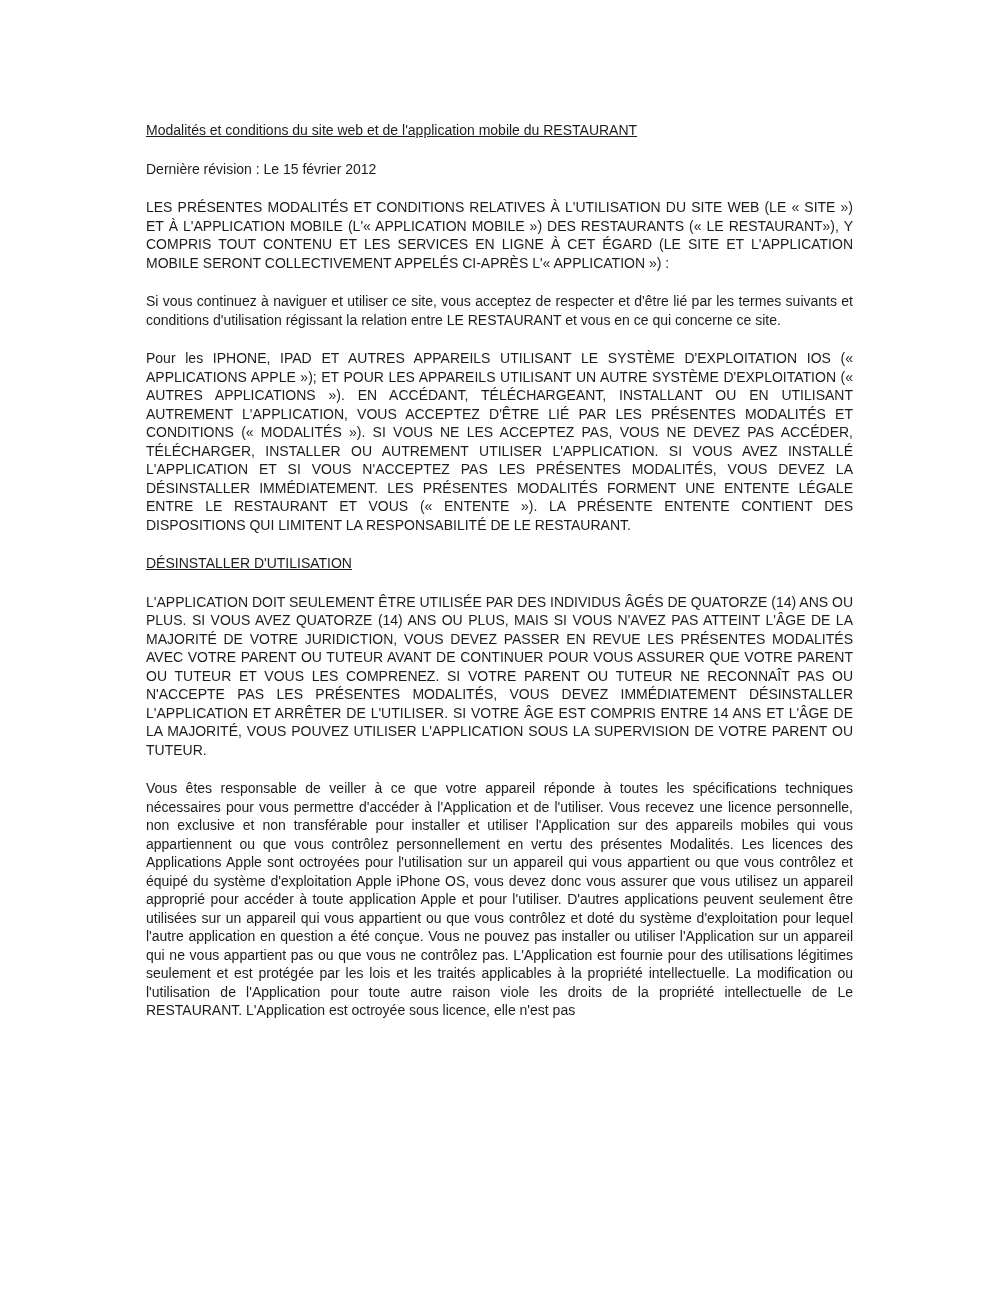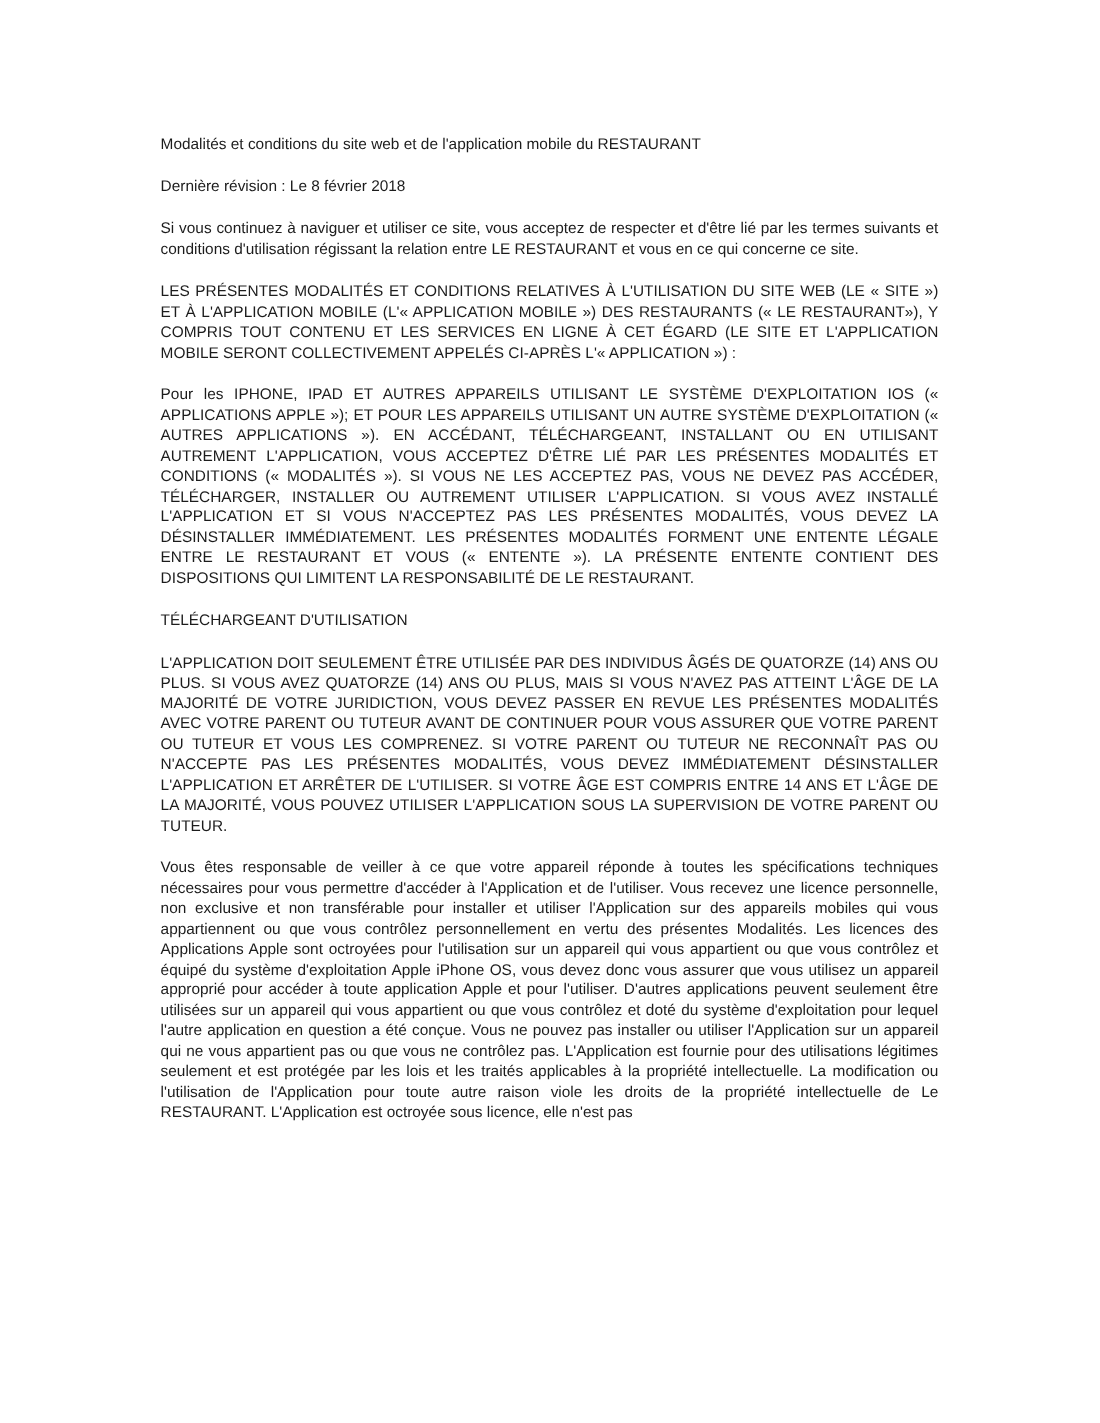--- a/index.html
+++ b/index.html
@@ -30,44 +30,45 @@
   }
   .doc h1, .doc h2, .doc p {
     margin: 0 0 20px 0;
     padding: 0;
     font-size: 14px;
     line-height: 18.5px;
     font-weight: normal;
   }
   .bold {
     font-weight: bold;
+    text-decoration: underline;
   }
   .para {
     text-align: justify;
     text-justify: inter-word;
   }
 </style>
 </head>
 <body>
 
 <div class="page">
   <article class="doc">
 
     <h1 class="bold">Modalités et conditions du site web et de l'application mobile du RESTAURANT</h1>
 
-    <p>Dernière révision : Le 8 février 2018</p>
+    <p>Dernière révision : Le 15 février 2012</p>
 
+
+    <p class="para">LES PRÉSENTES MODALITÉS ET CONDITIONS RELATIVES À L'UTILISATION DU SITE WEB (LE « SITE ») ET À L'APPLICATION MOBILE (L'« APPLICATION MOBILE ») DES RESTAURANTS (« LE RESTAURANT»), Y COMPRIS TOUT CONTENU ET LES SERVICES EN LIGNE À CET ÉGARD (LE SITE ET L'APPLICATION MOBILE SERONT COLLECTIVEMENT APPELÉS CI-APRÈS L'« APPLICATION ») :</p>
 
     <p class="para">Si vous continuez à naviguer et utiliser ce site, vous acceptez de respecter et d'être lié par les termes suivants et conditions d'utilisation régissant la relation entre LE RESTAURANT et vous en ce qui concerne ce site.</p>
 
-    <p class="para">LES PRÉSENTES MODALITÉS ET CONDITIONS RELATIVES À L'UTILISATION DU SITE WEB (LE « SITE ») ET À L'APPLICATION MOBILE (L'« APPLICATION MOBILE ») DES RESTAURANTS (« LE RESTAURANT»), Y COMPRIS TOUT CONTENU ET LES SERVICES EN LIGNE À CET ÉGARD (LE SITE ET L'APPLICATION MOBILE SERONT COLLECTIVEMENT APPELÉS CI-APRÈS L'« APPLICATION ») :</p>
-
     <p class="para">Pour les IPHONE, IPAD ET AUTRES APPAREILS UTILISANT LE SYSTÈME D'EXPLOITATION IOS (« APPLICATIONS APPLE »); ET POUR LES APPAREILS UTILISANT UN AUTRE SYSTÈME D'EXPLOITATION (« AUTRES APPLICATIONS »). EN ACCÉDANT, TÉLÉCHARGEANT, INSTALLANT OU EN UTILISANT AUTREMENT L'APPLICATION, VOUS ACCEPTEZ D'ÊTRE LIÉ PAR LES PRÉSENTES MODALITÉS ET CONDITIONS (« MODALITÉS »). SI VOUS NE LES ACCEPTEZ PAS, VOUS NE DEVEZ PAS ACCÉDER, TÉLÉCHARGER, INSTALLER OU AUTREMENT UTILISER L'APPLICATION. SI VOUS AVEZ INSTALLÉ L'APPLICATION ET SI VOUS N'ACCEPTEZ PAS LES PRÉSENTES MODALITÉS, VOUS DEVEZ LA DÉSINSTALLER IMMÉDIATEMENT. LES PRÉSENTES MODALITÉS FORMENT UNE ENTENTE LÉGALE ENTRE LE RESTAURANT ET VOUS (« ENTENTE »). LA PRÉSENTE ENTENTE CONTIENT DES DISPOSITIONS QUI LIMITENT LA RESPONSABILITÉ DE LE RESTAURANT.</p>
 
-    <h2 class="bold">TÉLÉCHARGEANT D'UTILISATION</h2>
+    <h2 class="bold">DÉSINSTALLER D'UTILISATION</h2>
 
     <p class="para">L'APPLICATION DOIT SEULEMENT ÊTRE UTILISÉE PAR DES INDIVIDUS ÂGÉS DE QUATORZE (14) ANS OU PLUS. SI VOUS AVEZ QUATORZE (14) ANS OU PLUS, MAIS SI VOUS N'AVEZ PAS ATTEINT L'ÂGE DE LA MAJORITÉ DE VOTRE JURIDICTION, VOUS DEVEZ PASSER EN REVUE LES PRÉSENTES MODALITÉS AVEC VOTRE PARENT OU TUTEUR AVANT DE CONTINUER POUR VOUS ASSURER QUE VOTRE PARENT OU TUTEUR ET VOUS LES COMPRENEZ. SI VOTRE PARENT OU TUTEUR NE RECONNAÎT PAS OU N'ACCEPTE PAS LES PRÉSENTES MODALITÉS, VOUS DEVEZ IMMÉDIATEMENT DÉSINSTALLER L'APPLICATION ET ARRÊTER DE L'UTILISER. SI VOTRE ÂGE EST COMPRIS ENTRE 14 ANS ET L'ÂGE DE LA MAJORITÉ, VOUS POUVEZ UTILISER L'APPLICATION SOUS LA SUPERVISION DE VOTRE PARENT OU TUTEUR.</p>
 
 
     <p class="para">Vous êtes responsable de veiller à ce que votre appareil réponde à toutes les spécifications techniques nécessaires pour vous permettre d'accéder à l'Application et de l'utiliser. Vous recevez une licence personnelle, non exclusive et non transférable pour installer et utiliser l'Application sur des appareils mobiles qui vous appartiennent ou que vous contrôlez personnellement en vertu des présentes Modalités. Les licences des Applications Apple sont octroyées pour l'utilisation sur un appareil qui vous appartient ou que vous contrôlez et équipé du système d'exploitation Apple iPhone OS, vous devez donc vous assurer que vous utilisez un appareil approprié pour accéder à toute application Apple et pour l'utiliser. D'autres applications peuvent seulement être utilisées sur un appareil qui vous appartient ou que vous contrôlez et doté du système d'exploitation pour lequel l'autre application en question a été conçue. Vous ne pouvez pas installer ou utiliser l'Application sur un appareil qui ne vous appartient pas ou que vous ne contrôlez pas. L'Application est fournie pour des utilisations légitimes seulement et est protégée par les lois et les traités applicables à la propriété intellectuelle. La modification ou l'utilisation de l'Application pour toute autre raison viole les droits de la propriété intellectuelle de Le RESTAURANT. L'Application est octroyée sous licence, elle n'est pas</p>
 
   </article>
 </div>
 
 </body></html>

